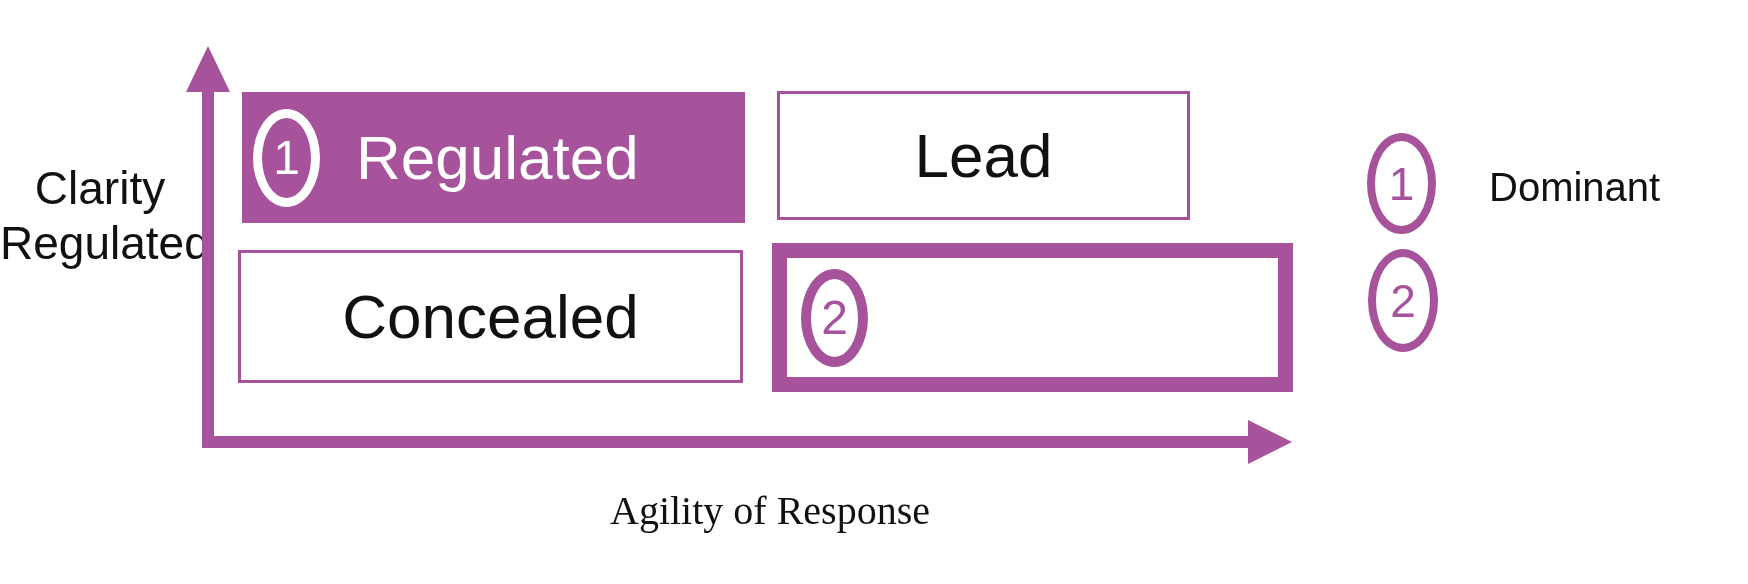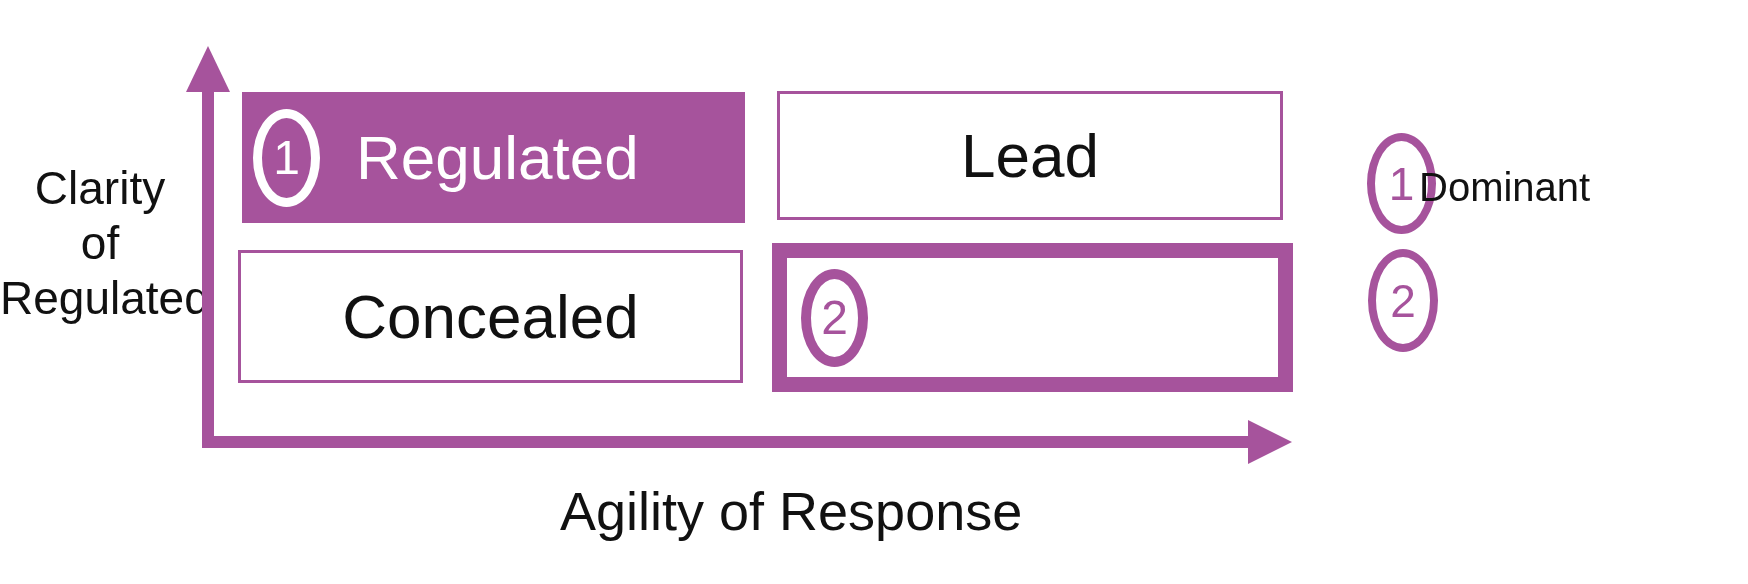--- a/index.html
+++ b/index.html
@@ -13,39 +13,39 @@
     position:relative;width:1748px;height:584px;background:var(--bg);
     font-family:"Liberation Sans",sans-serif;color:var(--text);overflow:hidden;
   }
   
   .y-label{
     position:absolute;left:0;top:161px;width:200px;text-align:center;
     font-size:46px;line-height:55px;color:var(--text);
   }
   .x-label{
     position:absolute;left:560px;top:484px;width:420px;text-align:center;
-    font-size:54px;line-height:54px;white-space:nowrap;color:var(--text);
+    font-size:40px;line-height:54px;white-space:nowrap;color:var(--text);font-family:Liberation Serif, serif;
   }
   
   .v-shaft{position:absolute;left:202px;top:88px;width:12px;height:360px;background:var(--accent);}
   .v-head{position:absolute;left:186px;top:46px;width:0;height:0;
     border-left:22px solid transparent;border-right:22px solid transparent;
     border-bottom:46px solid var(--accent);}
   .h-shaft{position:absolute;left:202px;top:436px;width:1048px;height:12px;background:var(--accent);}
   .h-head{position:absolute;left:1248px;top:420px;width:0;height:0;
     border-top:22px solid transparent;border-bottom:22px solid transparent;
     border-left:44px solid var(--accent);}
   
   .quadrant{
     position:absolute;box-sizing:border-box;display:flex;align-items:center;
     font-size:62px;line-height:1;background:var(--bg);
   }
   .q-regulated{left:242px;top:92px;width:503px;height:131px;
     background:var(--accent);color:var(--inverse);padding-left:11px;gap:36px;}
-  .q-lead{left:777px;top:91px;width:506px;height:129px;
+  .q-lead{left:777px;top:91px;width:413px;height:129px;
     border:3px solid var(--accent);justify-content:center;color:var(--text);}
   .q-concealed{left:238px;top:250px;width:505px;height:133px;
     border:3px solid var(--accent);justify-content:center;color:var(--text);text-align:center;}
   .q-triggered{left:772px;top:243px;width:521px;height:149px;
     border:15px solid var(--accent);padding-left:14px;gap:36px;color:var(--text);}
   
   .oval{
     box-sizing:border-box;border-radius:50%;display:flex;align-items:center;
     justify-content:center;flex:0 0 auto;line-height:1;
   }
@@ -55,31 +55,30 @@
     color:var(--accent);font-size:48px;}
   
   .legend-oval{
     position:absolute;box-sizing:border-box;border-radius:50%;
     border:8px solid var(--accent);color:var(--accent);
     display:flex;align-items:center;justify-content:center;font-size:46px;line-height:1;
   }
   .legend-oval-1{left:1367px;top:133px;width:69px;height:101px;}
   .legend-oval-2{left:1368px;top:249px;width:70px;height:103px;}
   .legend-label{position:absolute;font-size:40px;line-height:48px;color:var(--text);white-space:nowrap;}
-  .legend-label-1{left:1419px;top:163px;}
+  .legend-label-1{left:1489px;top:163px;}
   .legend-label-2{left:1466px;top:274px;}
 </style>
 </head>
 <body>
 
 <div class="canvas">
 
   <div class="y-label">
     <div>Clarity</div>
-    <div>of</div>
     <div>Regulated</div>
   </div>
 
   <div class="v-head"></div>
   <div class="v-shaft"></div>
 
   <div class="h-shaft"></div>
   <div class="h-head"></div>
 
   <div class="x-label">Agility of Response</div>

